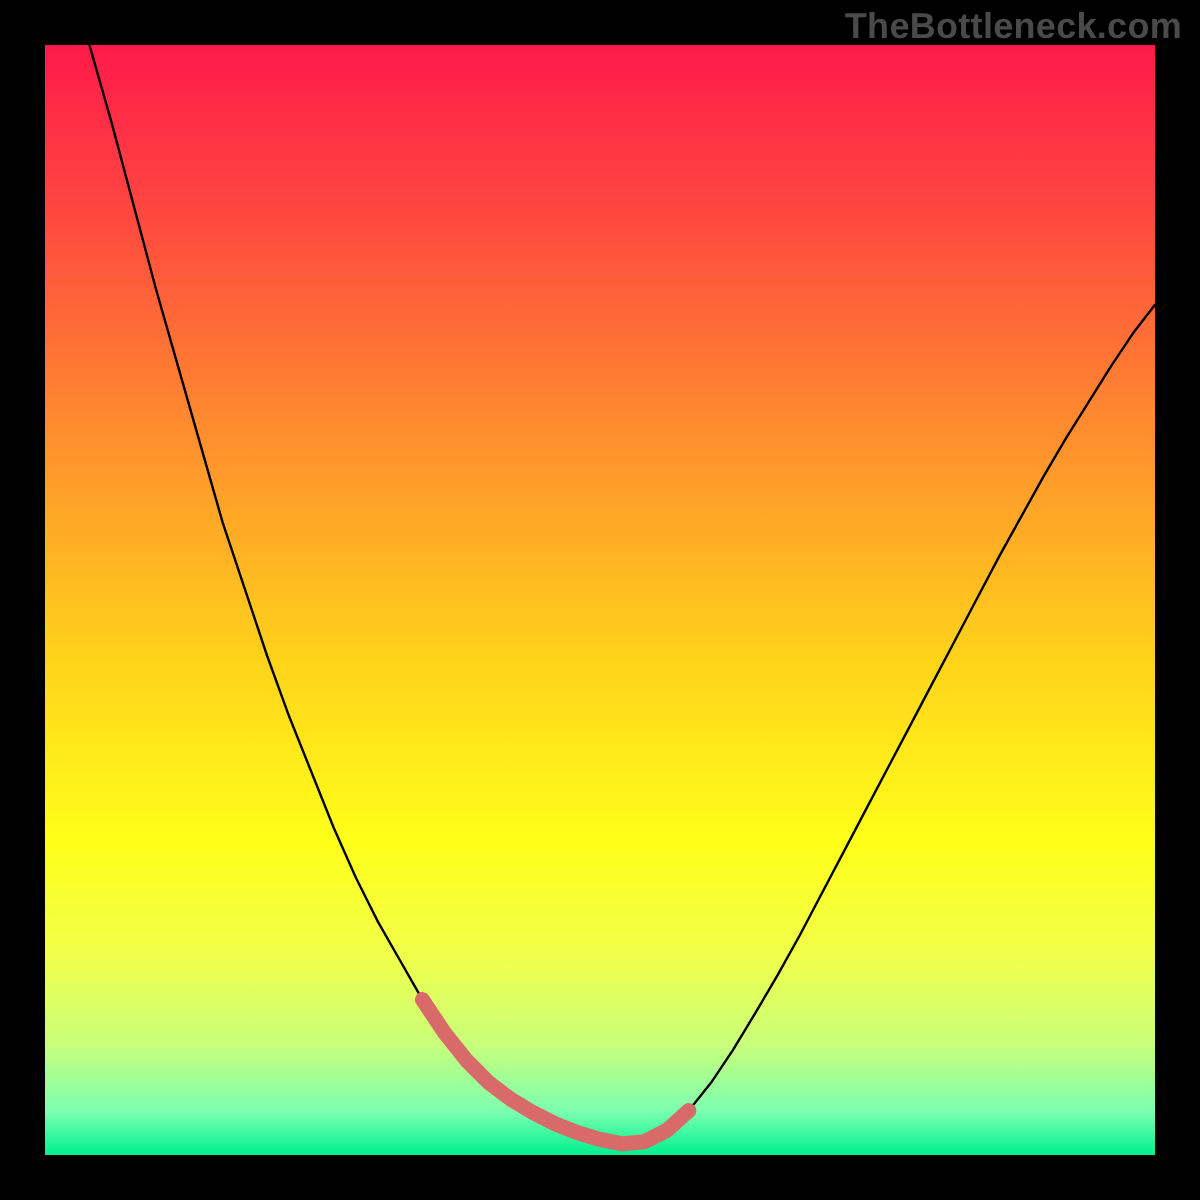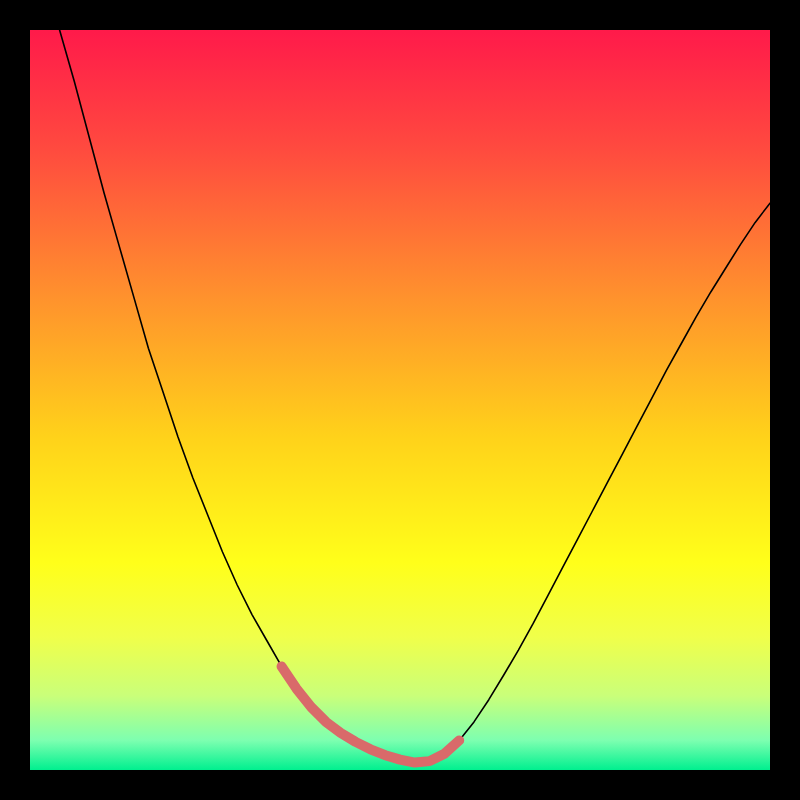--- a/index.html
+++ b/index.html
@@ -32,20 +32,21 @@
     font-size: 24px;
     font-weight: 600;
     letter-spacing: 0.2px;
   }
   svg { display: block; }
 </style>
 </head>
 <body>
 
 <div class="frame">
+  <div class="watermark">TheBottleneck.com</div>
   <div class="plot">
     <svg id="chart-svg" width="740" height="740" viewBox="0 0 740 740">
         <defs>
           <linearGradient id="bg-grad" x1="0" y1="0" x2="0" y2="1">
             <stop offset="0%" stop-color="#ff1a4a"></stop>
             <stop offset="16%" stop-color="#ff4a3f"></stop>
             <stop offset="35%" stop-color="#ff8e2e"></stop>
             <stop offset="55.00000000000001%" stop-color="#ffd21a"></stop>
             <stop offset="72%" stop-color="#ffff1a"></stop>
             <stop offset="82%" stop-color="#f0ff4a"></stop>

